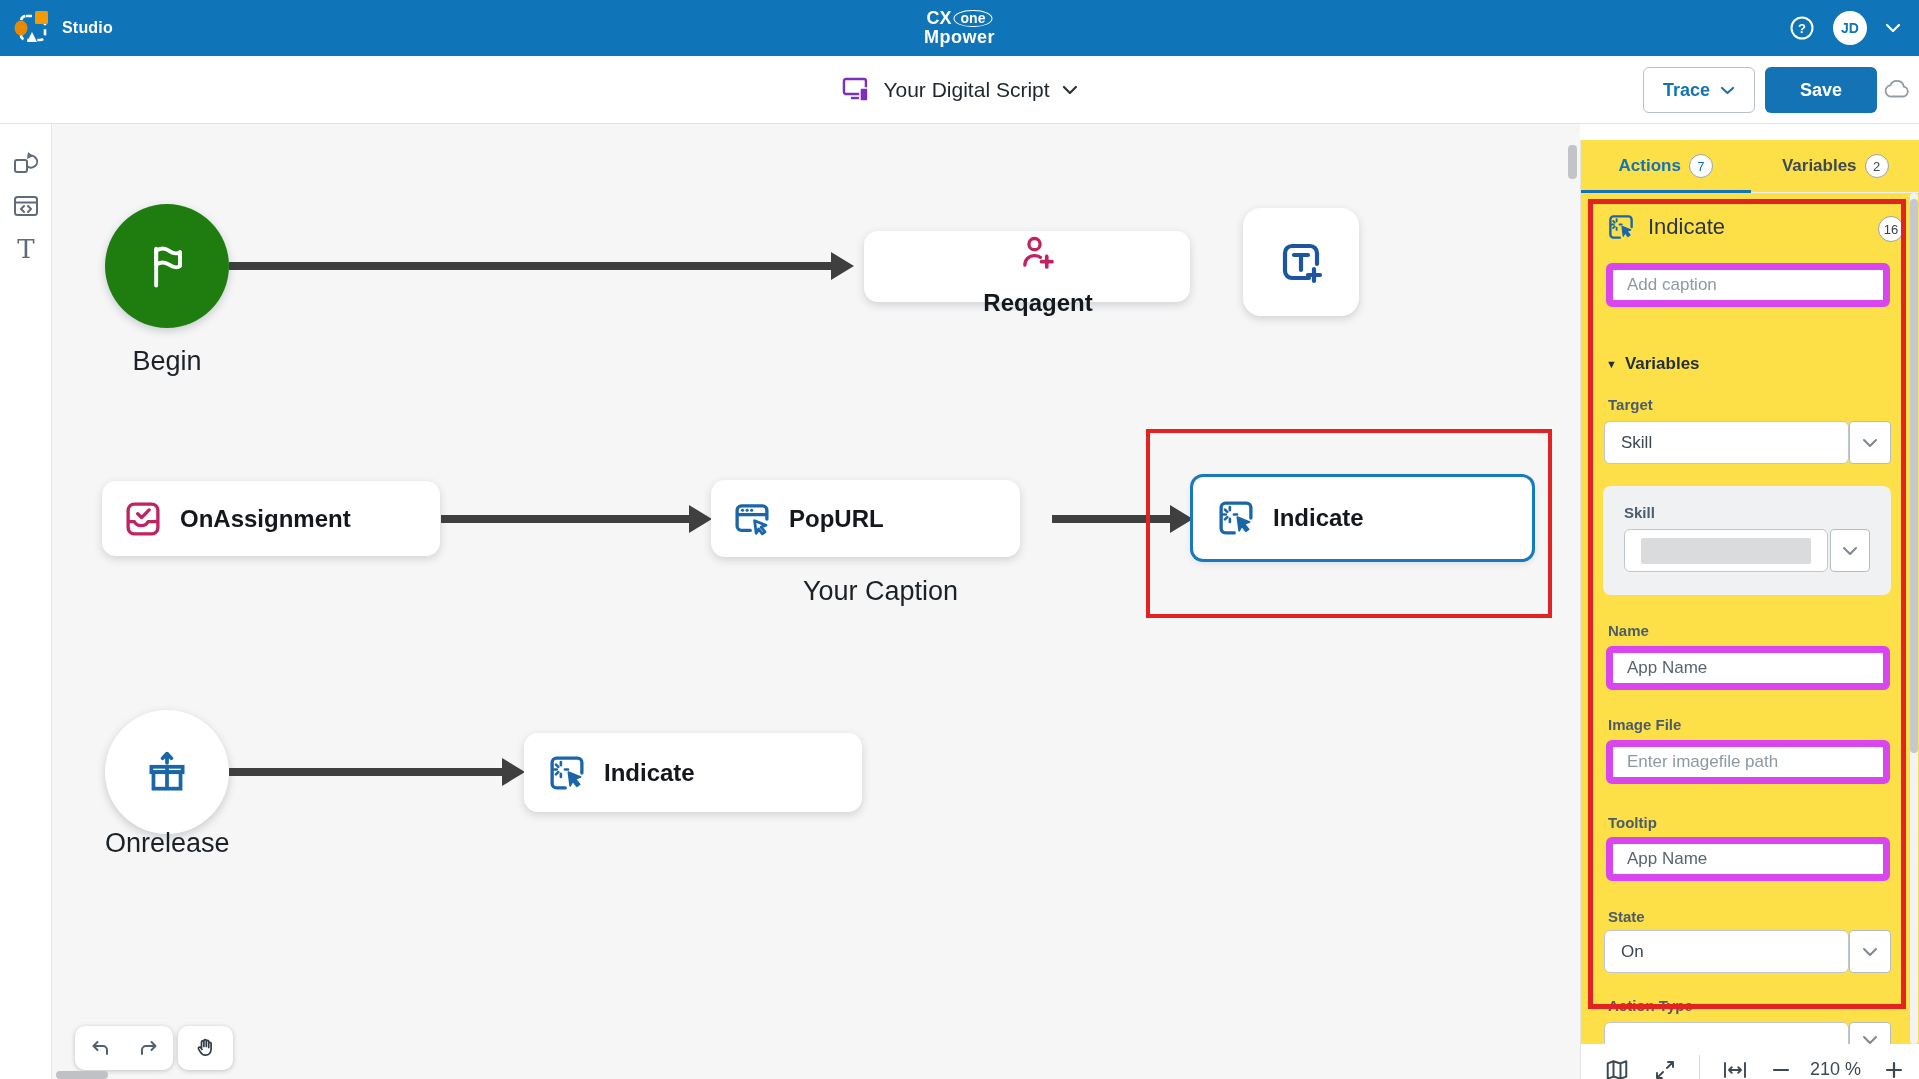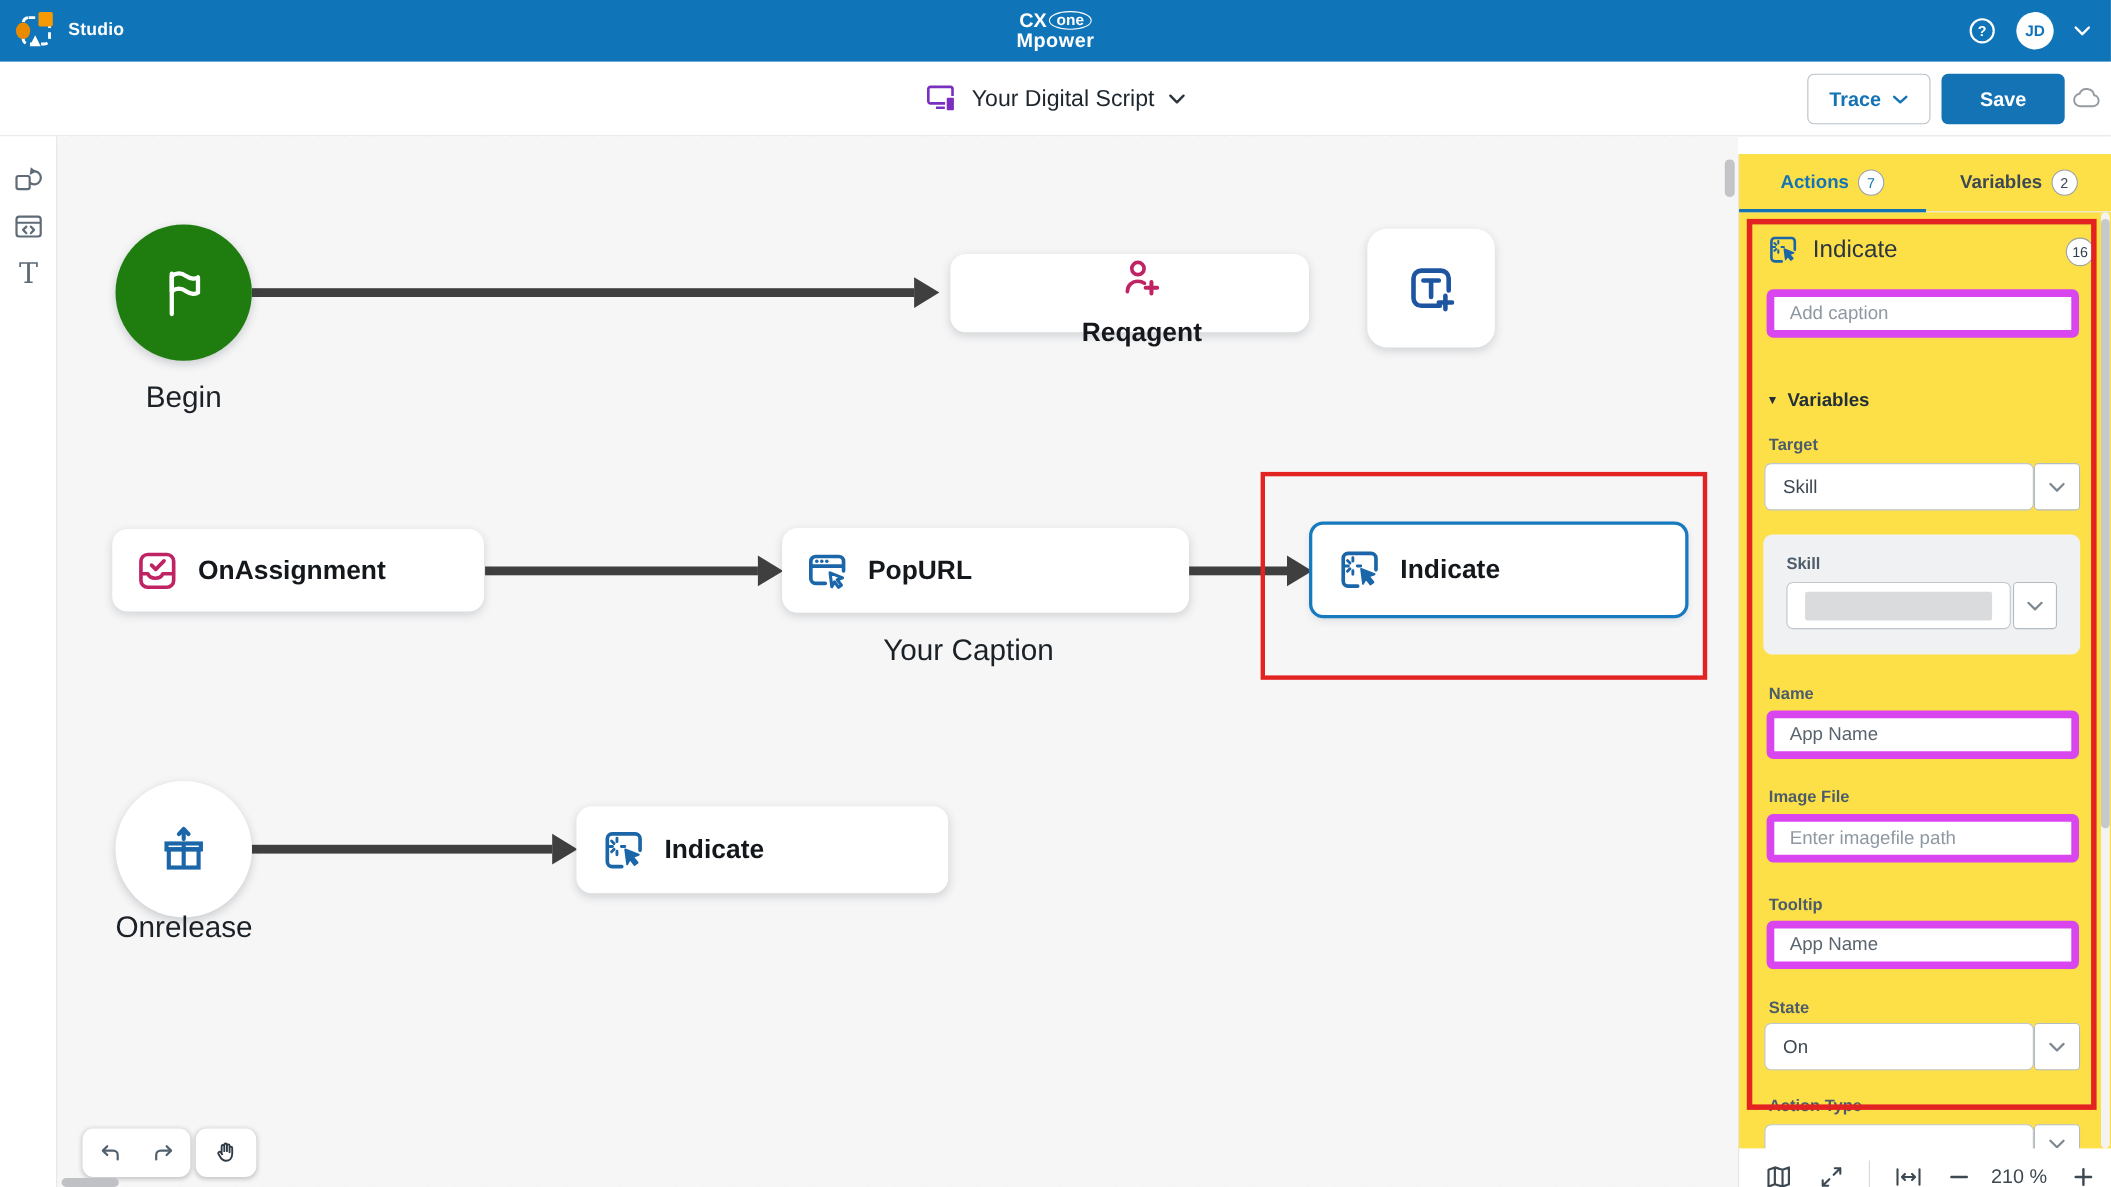--- a/index.html
+++ b/index.html
@@ -215,21 +215,21 @@
 
     <div class="node" style="left:50px; top:357px; width:338px; height:75px; padding-left:20px; gap:16px;">
       <svg class="node-icon" viewBox="0 0 24 24">
         <rect x="3.5" y="3.5" width="17" height="17" rx="3.5" fill="none" stroke="#c02363" stroke-width="1.9"></rect>
         <path d="M3.5 13.5h3.6c.6 1.4 1.9 2.3 3.9 2.3s3.3-.9 3.9-2.3h5.6" fill="none" stroke="#c02363" stroke-width="1.9" stroke-linejoin="round"></path>
         <path d="M9 9l2.2 2.2L15.5 6.8" fill="none" stroke="#c02363" stroke-width="1.9" stroke-linecap="round" stroke-linejoin="round"></path>
       </svg>
       <span class="node-label">OnAssignment</span>
     </div>
 
-    <div class="node" style="left:659px; top:356px; width:370px; height:77px; padding-left:20px; gap:16px;">
+    <div class="node" style="left:659px; top:356px; width:309px; height:77px; padding-left:20px; gap:16px;">
       <svg class="node-icon" viewBox="0 0 24 24">
         <path d="M20.5 12V7a2.5 2.5 0 0 0-2.5-2.5H6A2.5 2.5 0 0 0 3.5 7v9A2.5 2.5 0 0 0 6 18.5h5" fill="none" stroke="#1a66a8" stroke-width="1.9" stroke-linecap="round"></path>
         <line x1="3.5" y1="9.5" x2="20.5" y2="9.5" stroke="#1a66a8" stroke-width="1.9"></line>
         <circle cx="6.6" cy="7" r="0.9" fill="#1a66a8"></circle>
           <circle cx="9.2" cy="7" r="0.9" fill="#1a66a8"></circle>
           <circle cx="11.8" cy="7" r="0.9" fill="#1a66a8"></circle>
         <path d="M13.5 13l6.5 2.6-2.8 1 2.2 2.8-1.5 1.1-2.1-2.8-1.4 2.5z" fill="none" stroke="#1a66a8" stroke-width="1.6" stroke-linejoin="round"></path>
       </svg>
       <span class="node-label">PopURL</span>
     </div>

